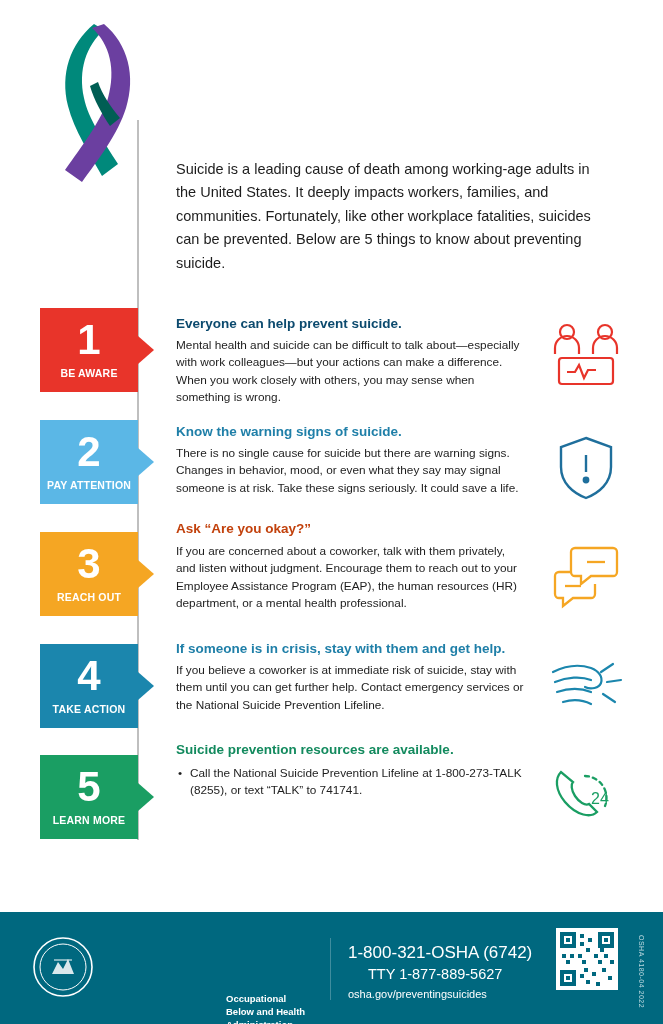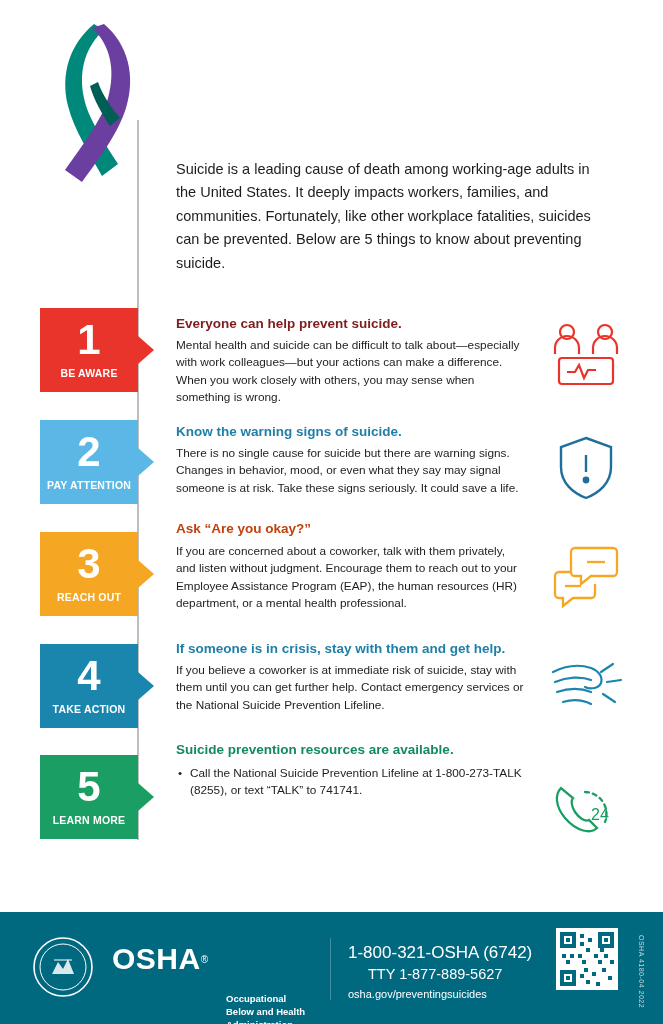--- a/index.html
+++ b/index.html
@@ -153,21 +153,21 @@
   <div class="intro">Suicide is a leading cause of death among working-age adults in the United States. It deeply impacts workers, families, and communities. Fortunately, like other workplace fatalities, suicides can be prevented. Below are 5 things to know about preventing suicide.</div>
 
   <div class="connector"></div>
 
   <div class="item">
     <div class="numbox" style="top:308px; background:#e8342a;">
       <span class="num">1</span>
       <span class="cap">BE AWARE</span>
     </div>
     <div class="arrow" style="top:336px; border-left-color:#e8342a;"></div>
-    <div class="itemhead" style="top:316px; color:#7f1d1d;">Everyone can help prevent suicide.</div>
+    <div class="itemhead" style="top:316px; color:#0c4a6e;">Everyone can help prevent suicide.</div>
     <div class="itembody" style="top:337px;">Mental health and suicide can be difficult to talk about—especially with work colleagues—but your actions can make a difference. When you work closely with others, you may sense when something is wrong.</div>
     <div class="icon" style="top:320px;">
       <svg width="82" height="70" viewBox="0 0 82 70">
         <g stroke="#e8342a" stroke-width="2.2" fill="none">
           <circle cx="22" cy="12" r="7"></circle>
           <path d="M10 34 v-6 a12 12 0 0 1 24 0 v6"></path>
           <circle cx="60" cy="12" r="7"></circle>
           <path d="M48 34 v-6 a12 12 0 0 1 24 0 v6"></path>
           <rect x="14" y="38" width="54" height="26" rx="3"></rect>
           <path d="M22 52 h8 l4 -7 l5 13 l4 -8 h8"></path>
@@ -241,42 +241,39 @@
       <span class="num">5</span>
       <span class="cap">LEARN MORE</span>
     </div>
     <div class="arrow" style="top:783px; border-left-color:#1a9e63;"></div>
     <div class="itemhead" style="top:742px; color:#138a5e;">Suicide prevention resources are available.</div>
     <div class="itembody" style="top:765px;">
       <ul>
         <li><span>Call the National Suicide Prevention Lifeline at 1-800-273-TALK (8255), or text “TALK” to 741741.</span></li>
       </ul>
     </div>
-    <div class="icon" style="top:776px;">
+    <div class="icon" style="top:760px;">
       <svg width="82" height="70" viewBox="0 0 82 70">
         <g stroke="#1a9e63" stroke-width="2.3" fill="none" stroke-linecap="round">
           <path d="M16 12 C 10 18, 10 30, 20 42 C 32 56, 46 58, 52 52 L 44 44 C 40 46, 34 42, 30 36 C 26 30, 26 24, 28 22 Z"></path>
           <path d="M40 16 a22 22 0 0 1 20 30" stroke-dasharray="4 4"></path>
           <text x="46" y="44" font-family="Liberation Sans, sans-serif" font-size="16" fill="#1a9e63" stroke="none">24</text>
         </g>
       </svg>
     </div>
   </div>
 
   <div class="footer">
     <div class="footer-seal">
       <svg width="62" height="62" viewBox="0 0 62 62">
         <circle cx="31" cy="31" r="29" fill="none" stroke="#ffffff" stroke-width="1.6"></circle>
         <circle cx="31" cy="31" r="23" fill="none" stroke="#ffffff" stroke-width="1"></circle>
         <path d="M20 38 l6 -12 l5 7 l5 -10 l6 15 Z" fill="#ffffff" opacity="0.85"></path>
         <path d="M22 24 h18" stroke="#ffffff" stroke-width="1"></path>
       </svg>
-    </div>
-    <div class="osha-logo">
-      <span class="osha-word">OSHA</span><span class="osha-reg" style="color:#fff;">®</span>
     </div>
     <div class="osha-sub">
       <div>Occupational</div>
       <div>Below and Health</div>
       <div>Administration</div>
     </div>
     <div class="footer-div"></div>
     <div class="footer-phone">1-800-321-OSHA (6742)</div>
     <div class="footer-tty">TTY 1-877-889-5627</div>
     <div class="footer-url">osha.gov/preventingsuicides</div>

